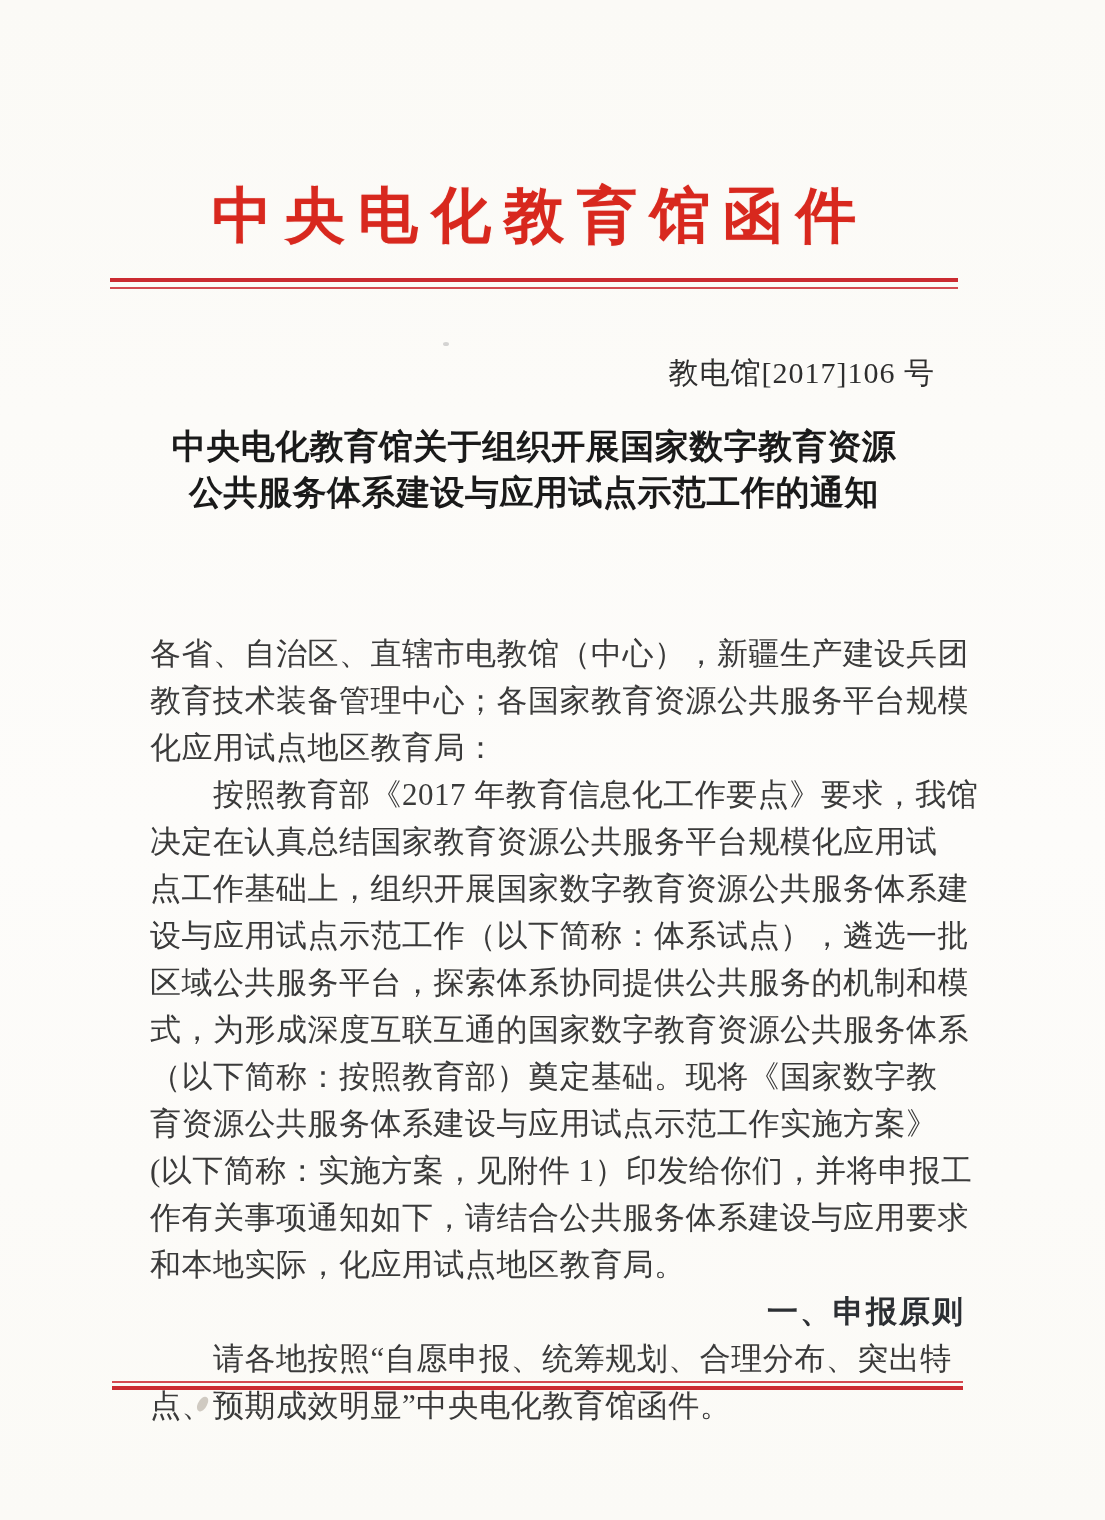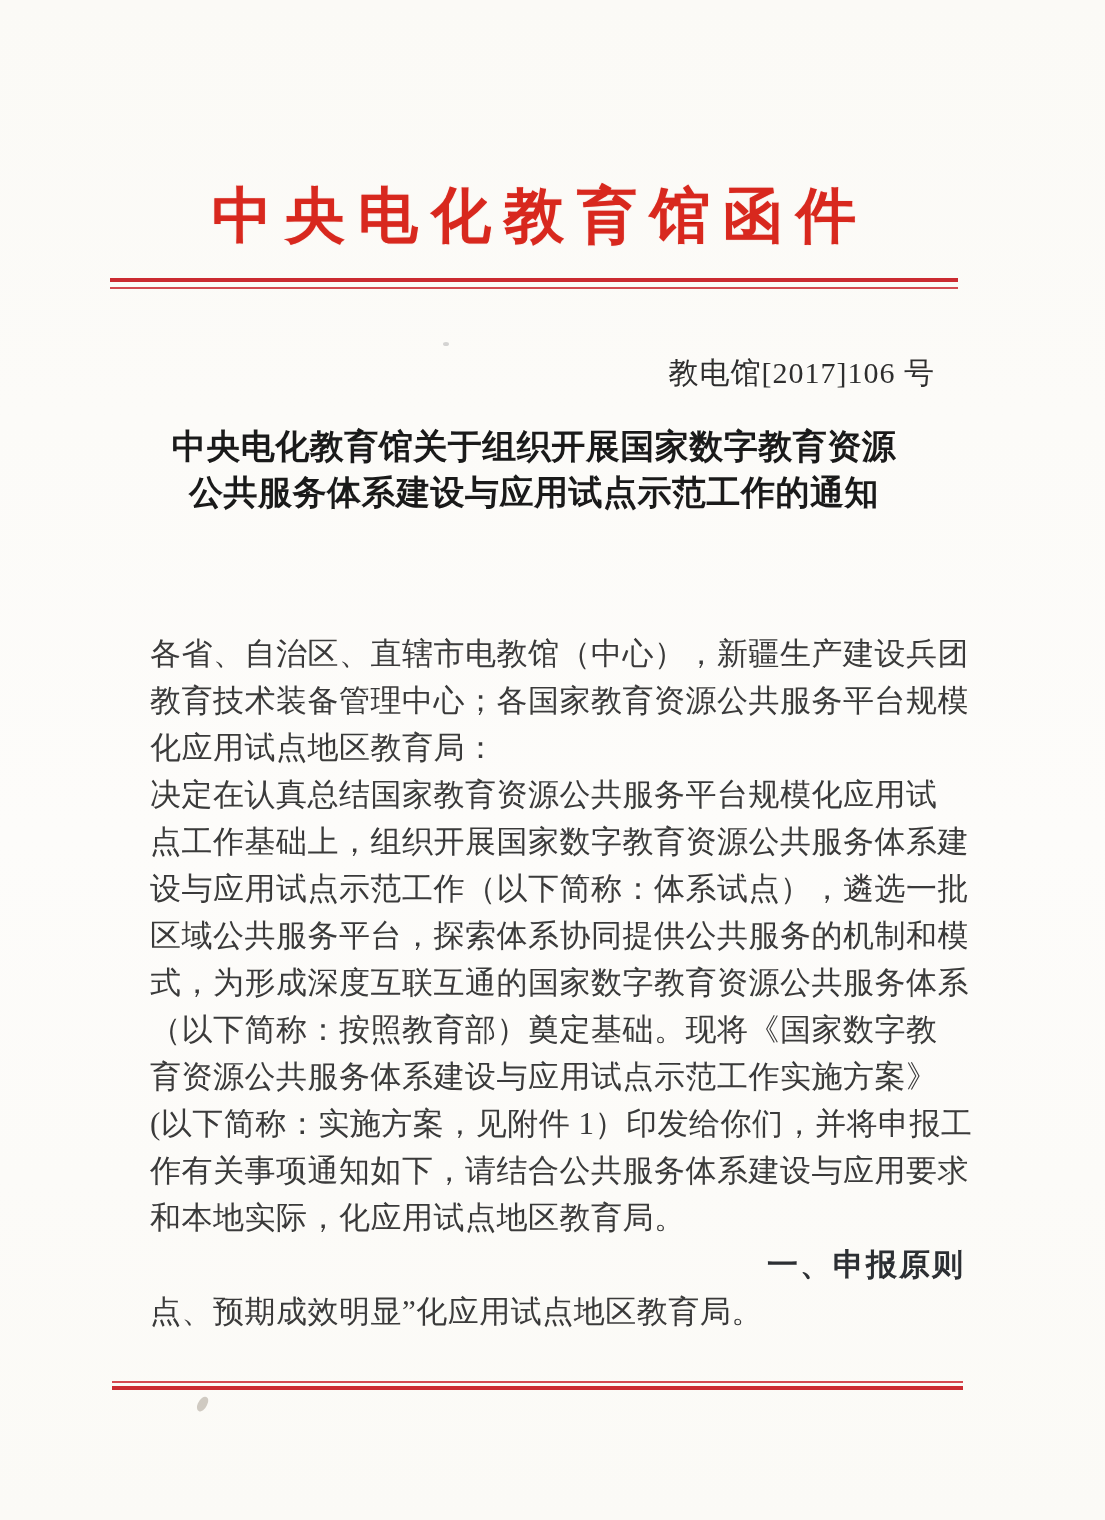--- a/index.html
+++ b/index.html
@@ -147,32 +147,34 @@
 
   <div class="doc-title">
     <div>中央电化教育馆关于组织开展国家数字教育资源</div>
     <div>公共服务体系建设与应用试点示范工作的通知</div>
   </div>
 
   <div class="body-text">
     <div class="bline">各省、自治区、直辖市电教馆（中心），新疆生产建设兵团</div>
     <div class="bline">教育技术装备管理中心；各国家教育资源公共服务平台规模</div>
     <div class="bline">化应用试点地区教育局：</div>
+    <div class="bline indent">按照教育部《2017 年教育信息化工作要点》要求，我馆</div>
     <div class="bline">决定在认真总结国家教育资源公共服务平台规模化应用试</div>
     <div class="bline">点工作基础上，组织开展国家数字教育资源公共服务体系建</div>
     <div class="bline">设与应用试点示范工作（以下简称：体系试点），遴选一批</div>
     <div class="bline">区域公共服务平台，探索体系协同提供公共服务的机制和模</div>
     <div class="bline">式，为形成深度互联互通的国家数字教育资源公共服务体系</div>
     <div class="bline">（以下简称：按照教育部）奠定基础。现将《国家数字教</div>
     <div class="bline">育资源公共服务体系建设与应用试点示范工作实施方案》</div>
     <div class="bline">(以下简称：实施方案，见附件 1）印发给你们，并将申报工</div>
     <div class="bline">作有关事项通知如下，请结合公共服务体系建设与应用要求</div>
     <div class="bline">和本地实际，化应用试点地区教育局。</div>
     <div class="bline indent heading">一、申报原则</div>
-    <div class="bline">点、预期成效明显”化应用试点地区教育局。</div>
+    <div class="bline indent">请各地按照“自愿申报、统筹规划、合理分布、突出特</div>
+    <div class="bline">点、预期成效明显”中央电化教育馆函件。</div>
   </div>
 
   <div class="rule-bottom">
     <div class="rule-bar rule-thin"></div>
     <div class="rule-bar rule-thick"></div>
   </div>
 
   <div class="artifact-1"></div>
 
 </div>

